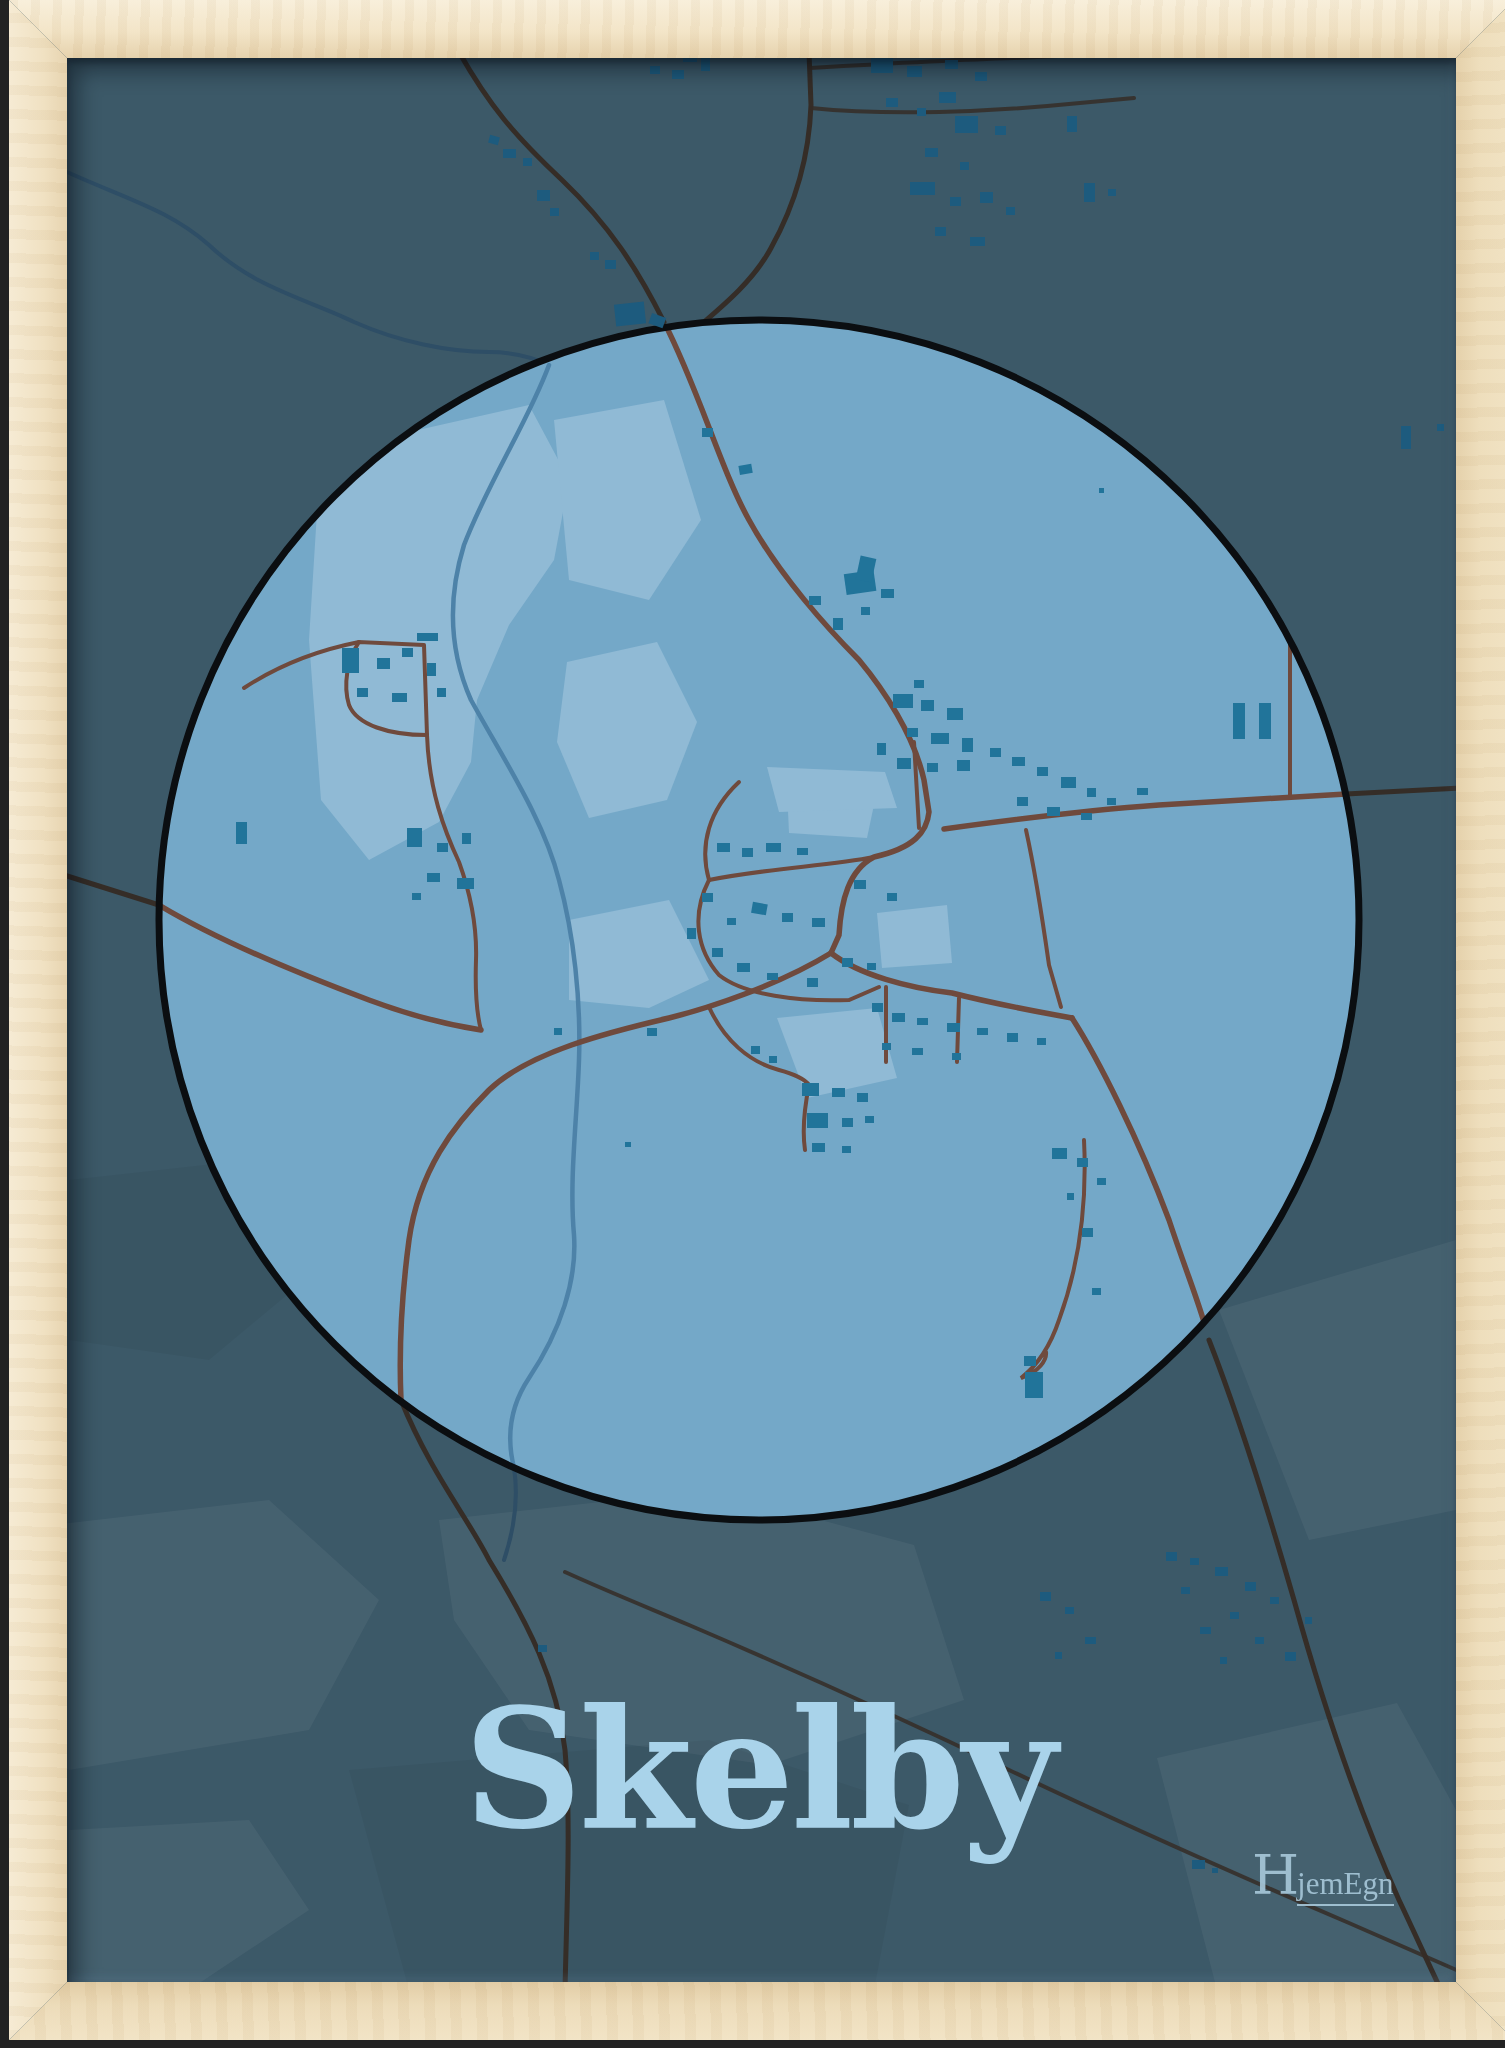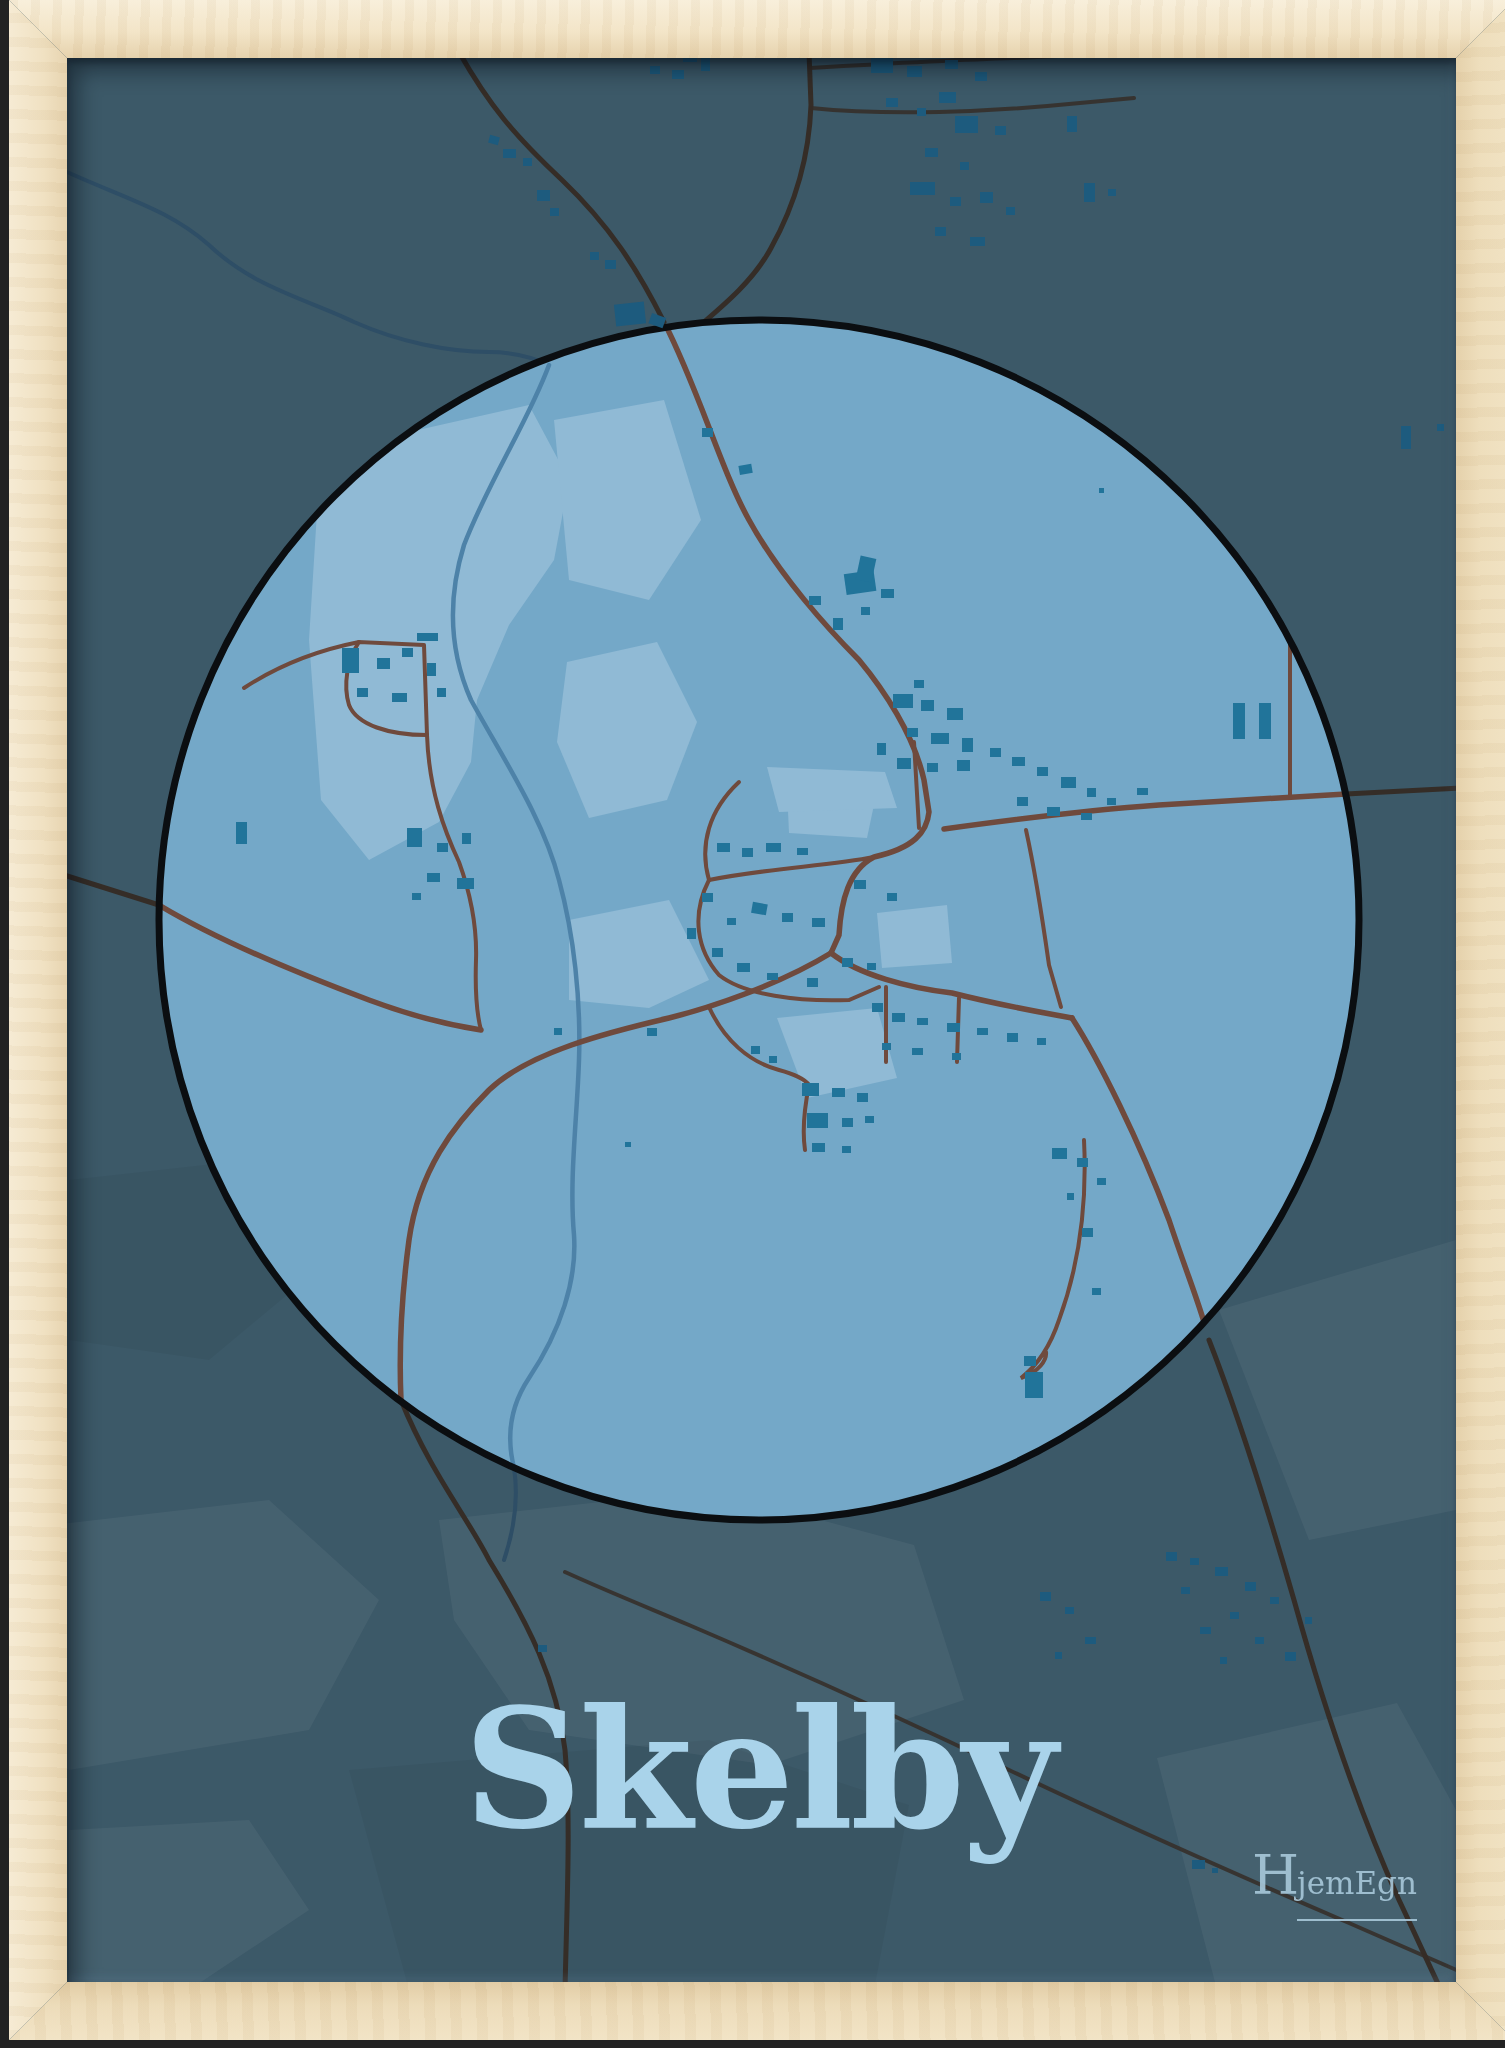--- a/index.html
+++ b/index.html
@@ -22,21 +22,21 @@
   .bt{fill:var(--map-building-town,#21749a);}
   .br{fill:var(--map-building-rural,#1d5b7e);}
   
   #poster-title{position:absolute;left:750px;top:1688px;transform:translateX(-50%);
     font-weight:bold;font-size:164px;line-height:1;letter-spacing:-3px;
     color:var(--title-color,#a9d3ea);white-space:nowrap;z-index:4;}
   #brand{position:absolute;left:1243px;top:1849px;z-index:4;color:var(--brand-color,#a6c6d8);
     opacity:.92;white-space:nowrap;}
   #brand .b-big{font-size:54px;line-height:1;}
   #brand .b-small{font-size:31px;border-bottom:2px solid var(--brand-color,#a6c6d8);
-    padding-bottom:18px;margin-left:-2px;}
+    padding-bottom:3px;margin-left:-2px;font-family:Liberation Serif, serif;}
   
   #glass{position:absolute;inset:58px;z-index:6;pointer-events:none;
     box-shadow:inset 10px 12px 22px rgba(5,10,18,.48),
                inset 0 4px 6px rgba(5,10,18,.35),
                inset -3px -5px 10px rgba(130,170,205,.20);}
   
   .fr{position:absolute;z-index:8;}
   #f-top{top:0;left:0;right:0;height:58px;
     background:linear-gradient(180deg,#f8efdb 0%,#f3e5c8 55%,#e6d2ad 100%),
       repeating-linear-gradient(92deg,rgba(190,160,110,.08) 0 9px,rgba(255,255,255,.06) 9px 22px);

